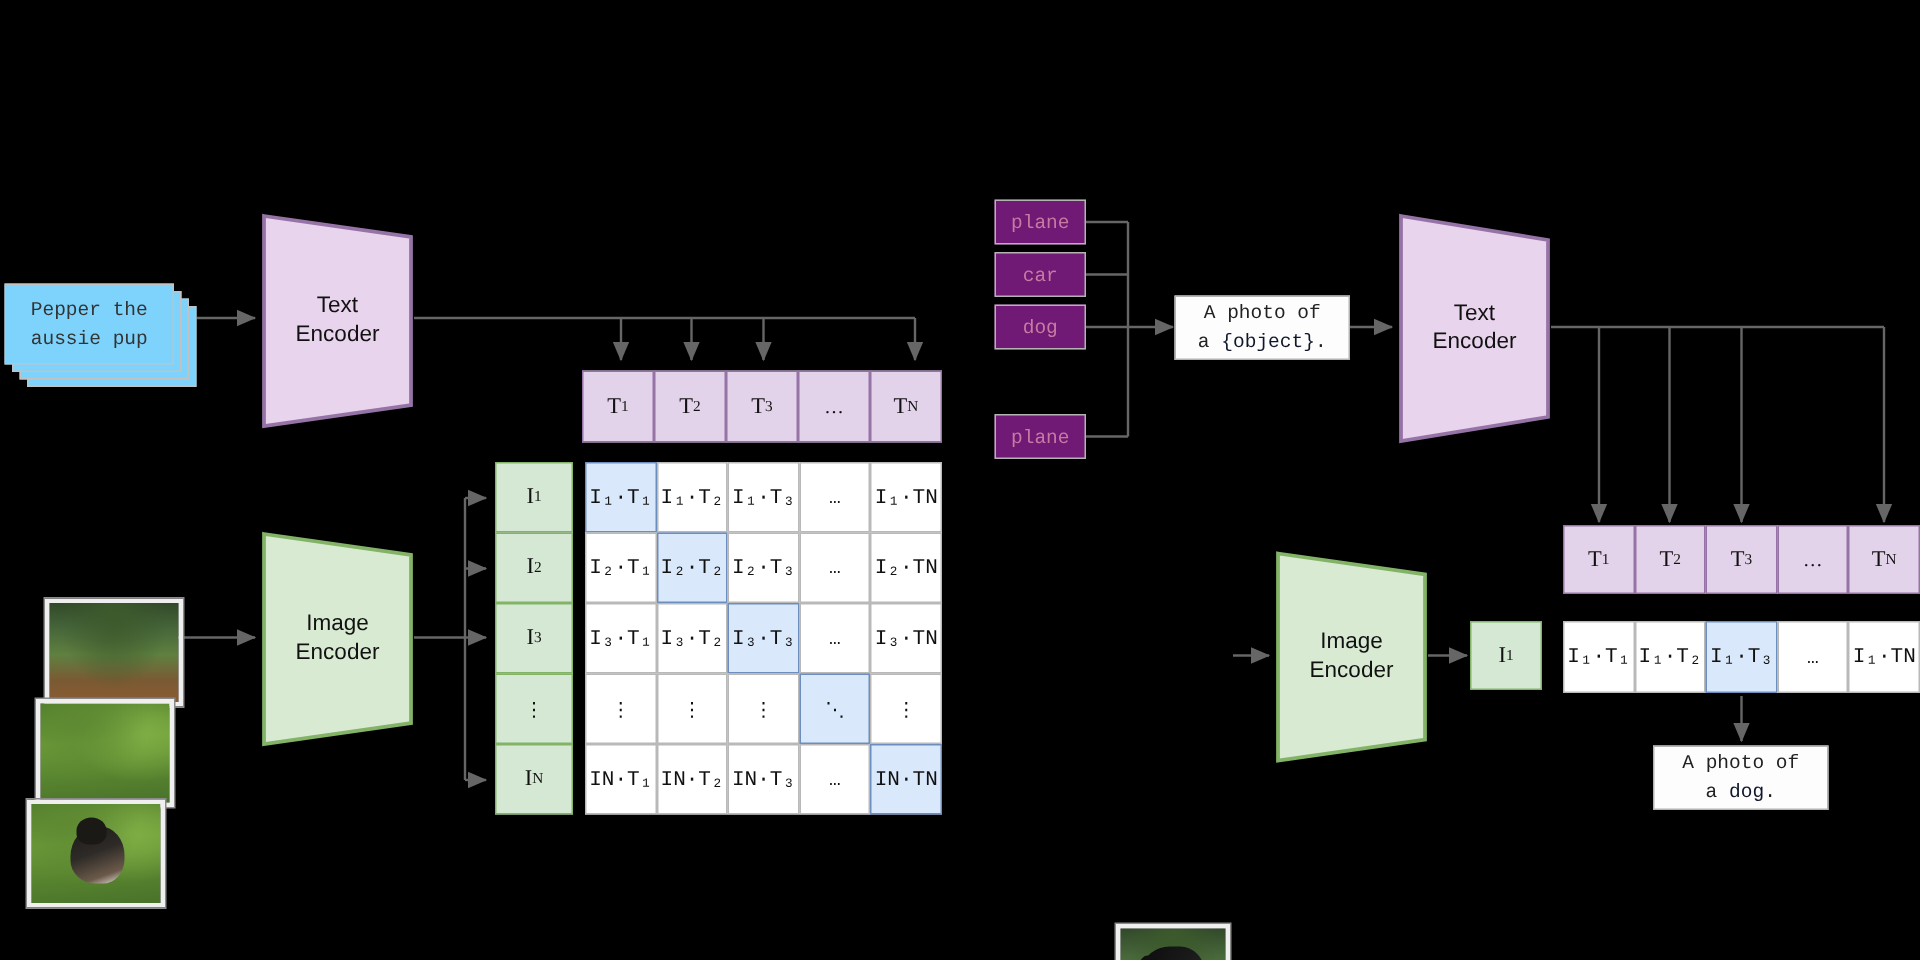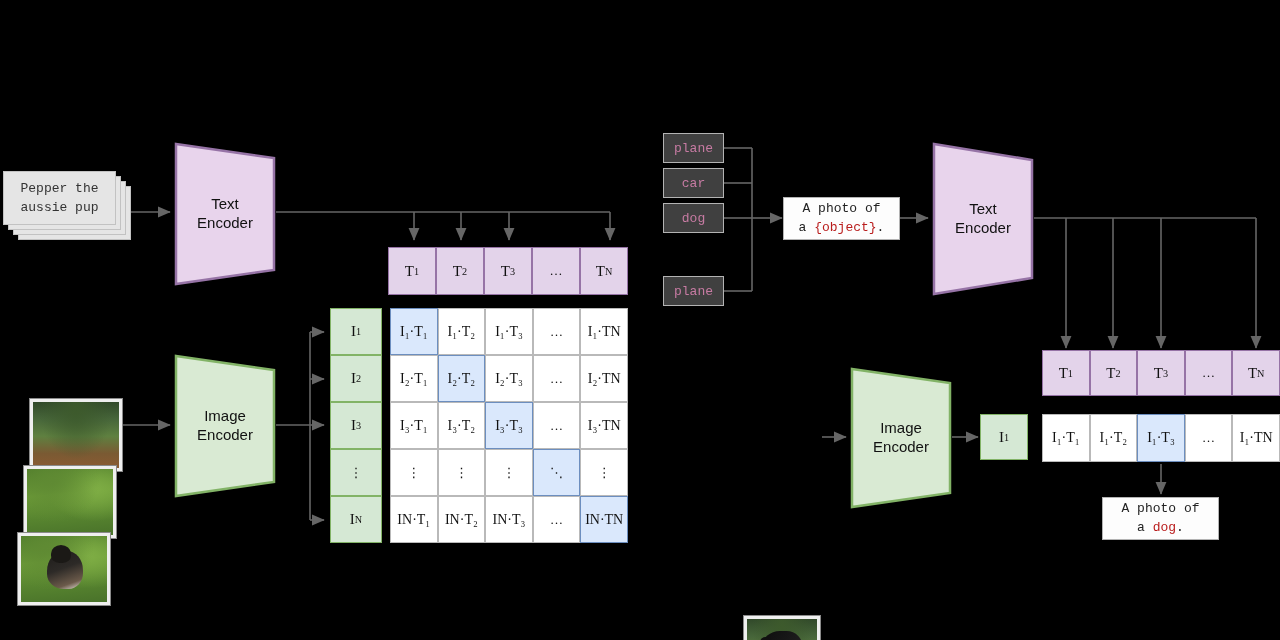--- a/index.html
+++ b/index.html
@@ -10,36 +10,36 @@
   
   .encoder{display:flex;align-items:center;justify-content:center;text-align:center;
            line-height:1.25;font-size:15px;color:#111;}
 
   
   .tcell{background:#e3d3ea;border:1px solid #9673a6;display:flex;align-items:center;
          justify-content:center;font-family:"Liberation Serif",serif;font-size:15px;color:#111;}
   .icell{background:#d5e8d4;border:1px solid #82b366;display:flex;align-items:center;
          justify-content:center;font-family:"Liberation Serif",serif;font-size:15px;color:#111;}
   .mcell{background:#ffffff;border:1px solid #b9b9b9;display:flex;align-items:center;
-         justify-content:center;font-family:Liberation Serif, serif;font-size:14px;color:#111;}
+         justify-content:center;font-family:Liberation Mono, monospace;font-size:14px;color:#111;}
   .mcell.hl{background:#dae8fc;border:1px solid #6c8ebf;}
   .mcell sub,.tcell sub,.icell sub{font-size:0.68em;}
 
   
-  .chip{background:#404040;border:1px solid #b3b3b3;display:flex;align-items:center;
+  .chip{background:#701a75;border:1px solid #b3b3b3;display:flex;align-items:center;
         justify-content:center;font-family:"Liberation Mono",monospace;font-size:13px;color:#c77ba3;}
 
   
   .prompt{background:#fdfdfd;border:1px solid #b3b3b3;display:flex;align-items:center;
           justify-content:center;font-family:"Liberation Mono",monospace;font-size:13px;
           color:#222;line-height:1.45;white-space:pre;text-align:center;}
-  .tok{color:#b91c1c;}
-
-  
-  .tcard{background:#e5e5e5;border:1px solid #c2c2c2;}
+  .tok{color:#0f172a;}
+
+  
+  .tcard{background:#7dd3fc;border:1px solid #c2c2c2;margin-top:18px;}
   .tcard-top{display:flex;align-items:center;justify-content:center;
              font-family:"Liberation Mono",monospace;font-size:13px;color:#333;
              line-height:1.5;white-space:pre;}
 
   svg.lines{position:absolute;left:0;top:0;width:1280px;height:640px;pointer-events:none;}
   .ln{stroke:#666;stroke-width:1.6;fill:none;}
   .ahead{fill:#666;}
 
   
   .photo{border:3px solid #efefef;outline:1px solid #8a8a8a;overflow:hidden;position:relative;}

